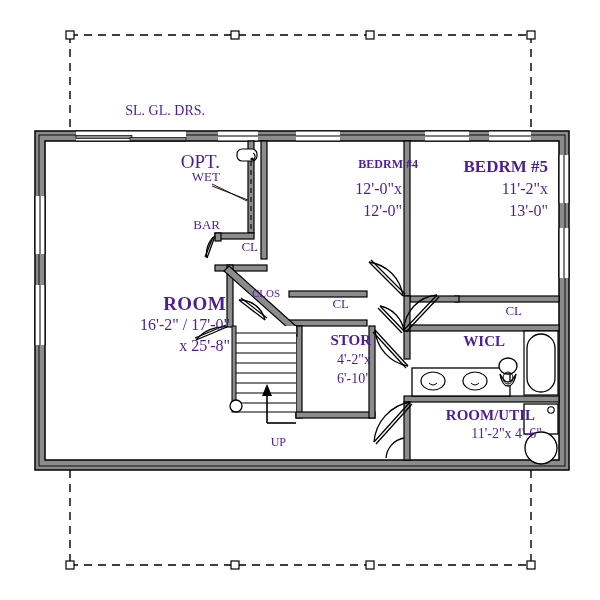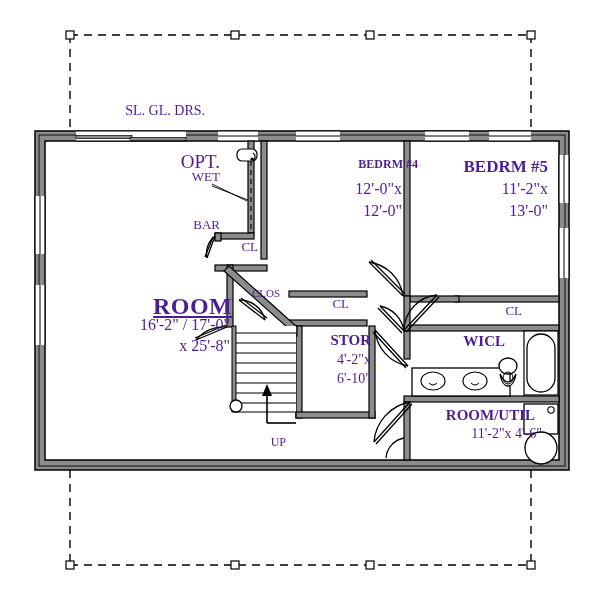--- a/index.html
+++ b/index.html
@@ -261,21 +261,21 @@
   </g>
 
 </svg>
 
 <div class="lbl" style="left:85px;top:104px;width:120px;font-size:14px;">SL. GL. DRS.</div>
 
 <div class="lbl" style="left:160px;top:152px;width:60px;font-size:19px;">OPT.</div>
 <div class="lbl" style="left:160px;top:170px;width:60px;font-size:13px;">WET</div>
 <div class="lbl" style="left:160px;top:188px;width:60px;font-size:13px;margin-top:30px;">BAR</div>
 
-<div class="lbl lbl-bold" style="left:52px;top:294px;width:180px;font-size:24px;letter-spacing:0.4px;text-decoration:underline;">ROOM</div>
+<div class="lbl lbl-bold" style="left:46px;top:294px;width:180px;font-size:19px;letter-spacing:0.4px;">ROOM</div>
 <div class="lbl" style="left:50px;top:317px;width:180px;font-size:16px;">16'-2" / 17'-0"</div>
 <div class="lbl" style="left:50px;top:338px;width:180px;font-size:16px;">x 25'-8"</div>
 
 <div class="lbl lbl-bold" style="left:288px;top:158px;width:130px;font-size:12px;">BEDRM #4</div>
 <div class="lbl" style="left:272px;top:181px;width:130px;font-size:16px;">12'-0"x</div>
 <div class="lbl" style="left:272px;top:203px;width:130px;font-size:16px;">12'-0"</div>
 
 <div class="lbl lbl-bold" style="left:418px;top:158px;width:130px;font-size:17px;">BEDRM #5</div>
 <div class="lbl" style="left:418px;top:181px;width:130px;font-size:16px;">11'-2"x</div>
 <div class="lbl" style="left:418px;top:203px;width:130px;font-size:16px;">13'-0"</div>

